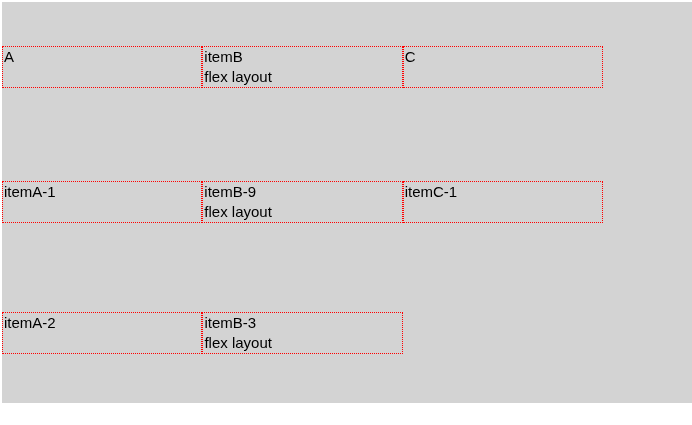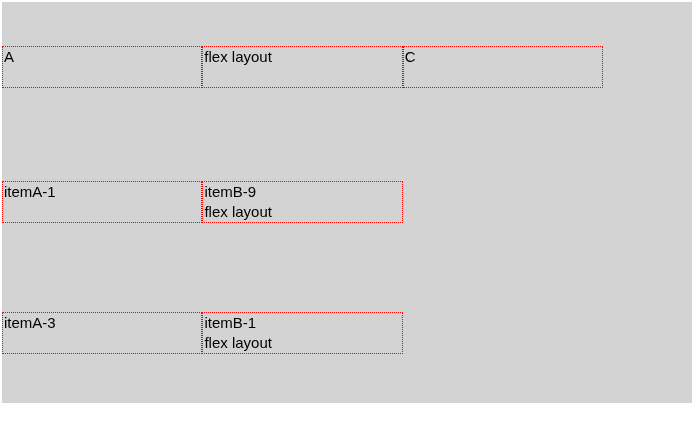--- a/index.html
+++ b/index.html
@@ -46,41 +46,45 @@
 <body>
 
 <div class="screen">
   <div class="page-bg">
 
     <div class="flex-row">
       <div class="flex-item">
         <span class="line">A</span>
       </div>
       <div class="flex-item">
+        <span class="line">itemB</span>
         <span class="line">flex layout</span>
       </div>
       <div class="flex-item">
         <span class="line">C</span>
       </div>
     </div>
 
     <div class="flex-row">
       <div class="flex-item">
         <span class="line">itemA-1</span>
       </div>
       <div class="flex-item">
         <span class="line">itemB-9</span>
         <span class="line">flex layout</span>
       </div>
+      <div class="flex-item">
+        <span class="line">itemC-1</span>
+      </div>
     </div>
 
     <div class="flex-row">
       <div class="flex-item">
-        <span class="line">itemA-3</span>
+        <span class="line">itemA-2</span>
       </div>
       <div class="flex-item">
-        <span class="line">itemB-1</span>
+        <span class="line">itemB-3</span>
         <span class="line">flex layout</span>
       </div>
     </div>
 
   </div>
 </div>
 
 </body></html>

